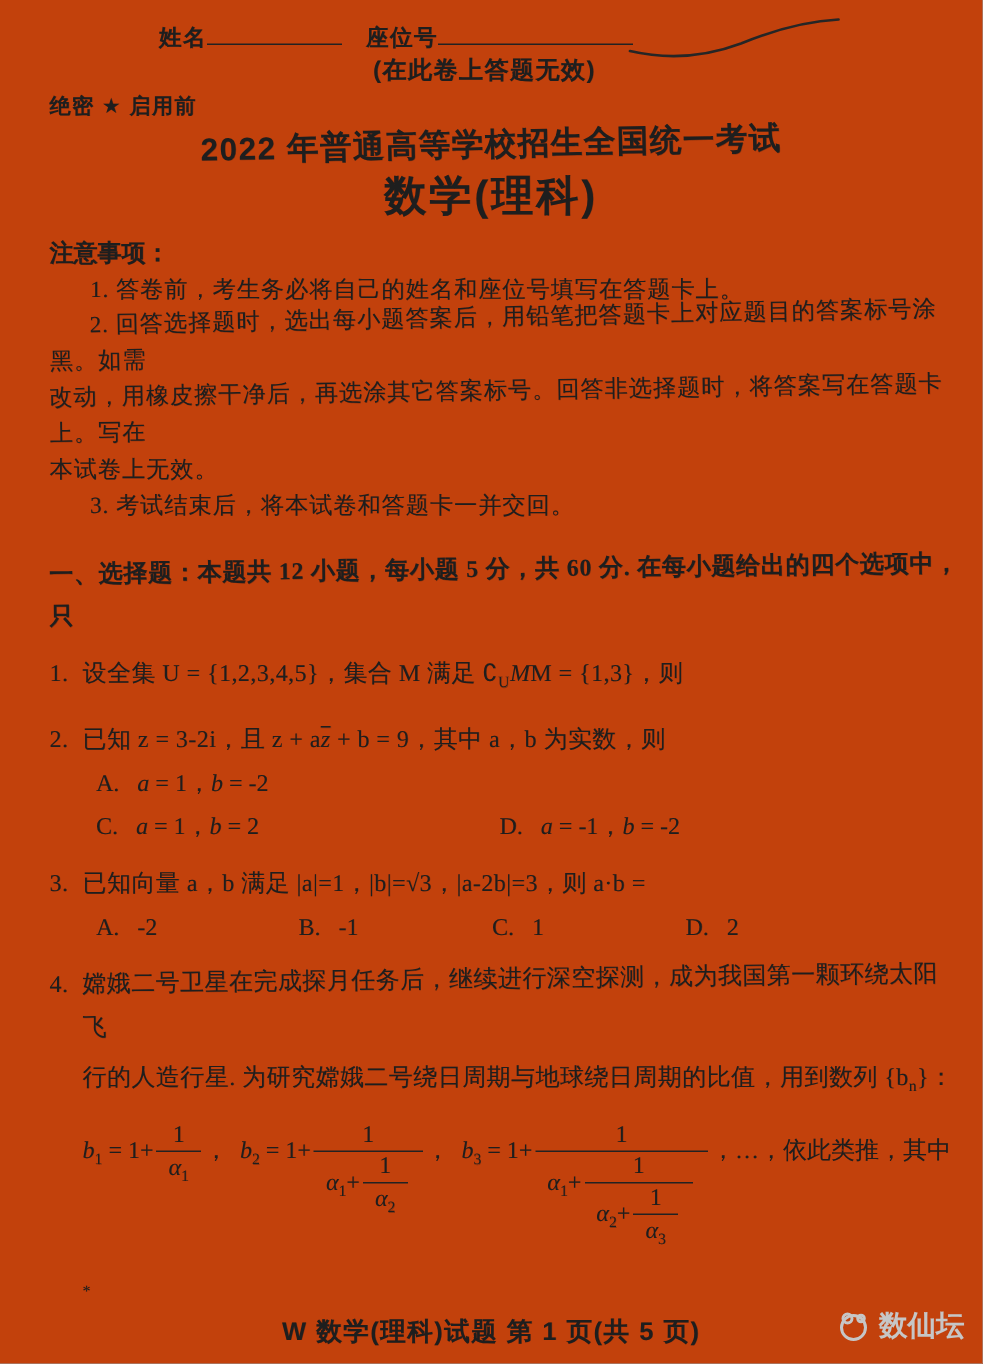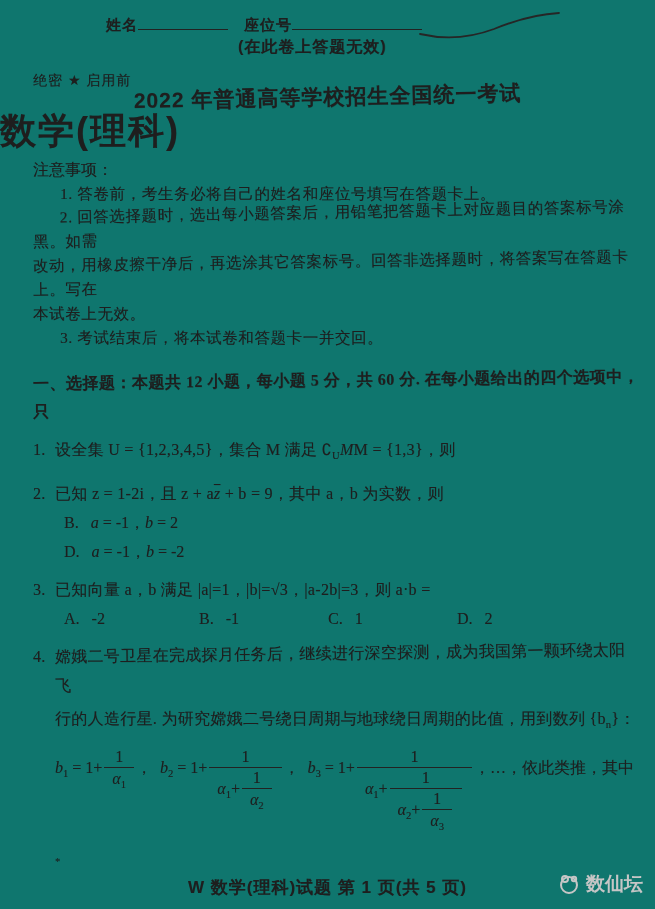--- a/index.html
+++ b/index.html
@@ -1,41 +1,41 @@
 <!DOCTYPE html>
 <html><head>
 <meta charset="utf-8">
 <style>
   html,body{margin:0;padding:0;background:#9a9a9a;}
   .page{
     position:relative;width:655px;height:909px;margin:0 auto;
-    background:#0f766e;overflow:hidden;
+    background:#c2410c;overflow:hidden;
     font-family:"Liberation Serif","DejaVu Serif",serif;
     color:#1e1e1e;
     text-shadow:0.3px 0.3px 0.4px rgba(25,25,25,0.35);
   }
   
   .hdr-row{position:absolute;left:106px;top:16px;font-size:15px;font-weight:700;white-space:nowrap;}
   .hdr-row .hlabel{font-family:"Liberation Sans","DejaVu Sans",sans-serif;letter-spacing:1px;}
   .uline{display:inline-block;border-bottom:1.6px solid #222;height:13px;}
   .uline.w90{width:90px;margin-right:16px;}
   .uline.w130{width:130px;}
   .pen-curve{position:absolute;left:418px;top:4px;}
-  .invalid-note{position:absolute;left:238px;top:37px;width:170px;text-align:left;
+  .invalid-note{position:absolute;left:238px;top:37px;width:170px;text-align:center;
     font-weight:700;font-size:16px;letter-spacing:1px;font-family:"Liberation Sans","DejaVu Sans",sans-serif;}
-  .secret{position:absolute;left:33px;top:72px;font-weight:400;font-size:14px;
+  .secret{position:absolute;left:33px;top:62px;font-weight:700;font-size:14px;
     font-family:"Liberation Sans","DejaVu Sans",sans-serif;letter-spacing:1px;}
   
   .main{position:absolute;top:84px;left:0;width:655px;}
   .exam-title{text-align:center;font-weight:700;font-size:21px;line-height:26px;
     letter-spacing:1px;transform:rotate(-1.2deg);
     font-family:"Liberation Sans","DejaVu Sans",sans-serif;}
-  .subject-title{font-weight:700;font-size:36px;line-height:36px;margin-top:3px;
+  .subject-title{text-align:center;font-weight:700;font-size:28px;line-height:36px;margin-top:3px;
     letter-spacing:2px;font-family:"Liberation Sans","DejaVu Sans",sans-serif;}
-  .notice-head{margin:9px 0 0 33px;font-weight:400;font-size:16px;line-height:24px;
+  .notice-head{margin:9px 0 0 33px;font-weight:700;font-size:16px;line-height:24px;
     font-family:"Liberation Sans","DejaVu Sans",sans-serif;}
   .nline{margin:0 14px 0 33px;font-size:15.5px;line-height:24px;letter-spacing:0.6px;}
   .indent{text-indent:27px;}
   .tilt1{transform:rotate(-1.1deg);transform-origin:0 50%;}
   .tilt2{transform:rotate(-0.9deg);transform-origin:0 50%;}
   .tilt3{transform:rotate(-0.7deg);transform-origin:0 50%;}
   .sec{margin:20px 14px 0 33px;font-weight:700;font-size:16px;line-height:28px;letter-spacing:0.5px;}
   .sec2{margin-left:63px;margin-top:0;}
   .qstem{margin:9px 14px 0 33px;font-size:16px;line-height:29px;display:flex;letter-spacing:0.3px;}
   .qnum{width:22px;flex:none;}
@@ -91,26 +91,27 @@
 
     <div class="sec tilt3">一、选择题：本题共 12 小题，每小题 5 分，共 60 分. 在每小题给出的四个选项中，只</div>
 
     <div class="qstem">
       <span class="qnum">1.</span>
       <span class="qtext"><span>设全集 U = {1,2,3,4,5}，集合 M 满足 ∁</span><sub>U</sub><i>M</i><span>M = {1,3}，则</span></span>
     </div>
 
     <div class="qstem">
       <span class="qnum">2.</span>
-      <span class="qtext"><span>已知 z = 1-2i，且 z + a</span><i class="obar">z</i><span> + b = 9，其中 a，b 为实数，则</span></span>
+      <span class="qtext"><span>已知 z = 3-2i，且 z + a</span><i class="obar">z</i><span> + b = 9，其中 a，b 为实数，则</span></span>
     </div>
     <div class="optrow cols2">
-      <span class="opt"><span class="olab">B.</span><i>a</i><span> = -1，</span><i>b</i><span> = 2</span></span>
+      <span class="opt"><span class="olab">A.</span><i>a</i><span> = 1，</span><i>b</i><span> = -2</span></span>
     </div>
     <div class="optrow cols2">
+      <span class="opt"><span class="olab">C.</span><i>a</i><span> = 1，</span><i>b</i><span> = 2</span></span>
       <span class="opt"><span class="olab">D.</span><i>a</i><span> = -1，</span><i>b</i><span> = -2</span></span>
     </div>
 
     <div class="qstem">
       <span class="qnum">3.</span>
       <span class="qtext">已知向量 a，b 满足 |a|=1，|b|=√3，|a-2b|=3，则 a·b =</span>
     </div>
     <div class="optrow cols4">
       <span class="opt"><span class="olab">A.</span><span>-2</span></span>
       <span class="opt"><span class="olab">B.</span><span>-1</span></span>

